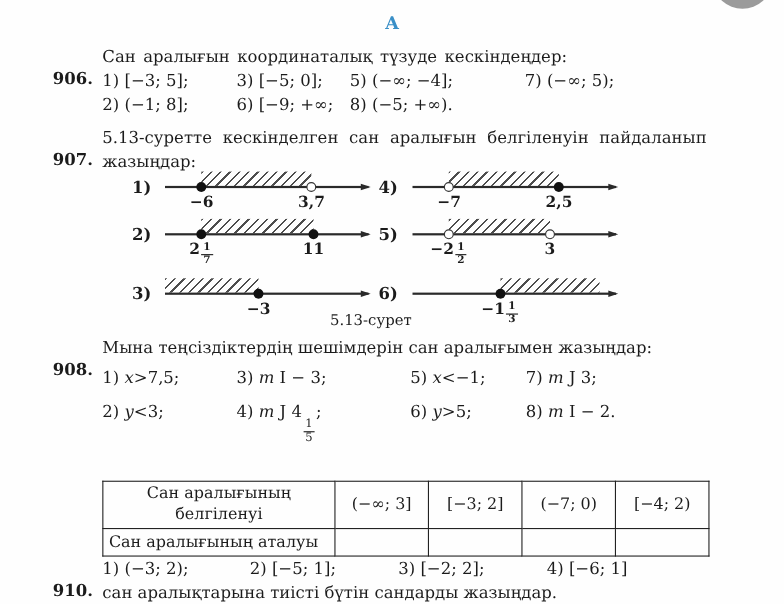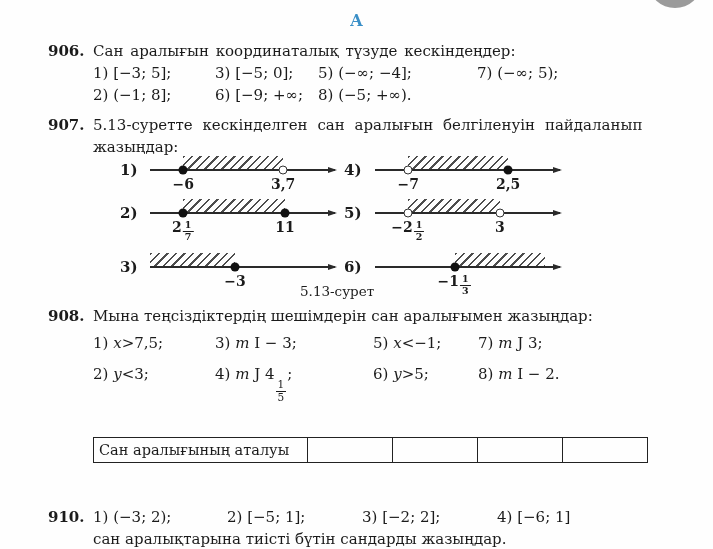--- a/index.html
+++ b/index.html
@@ -3,21 +3,21 @@
 <meta charset="utf-8">
 <style>
   html,body{margin:0;padding:0;background:#ffffff;}
   .page{position:relative;width:713px;height:549px;background:#fefefe;overflow:hidden;
         font-family:"DejaVu Serif", serif;color:#1b1b1b;font-size:15px;line-height:22px;}
   .corner-circle{position:absolute;top:-40px;right:12px;width:52px;height:48px;border-radius:50%;
         background:#9b9b9b;}
   .header-a{position:absolute;top:10px;left:0;width:100%;text-align:center;
         color:#3a8fc7;font-weight:bold;font-size:16px;}
   .problem{position:absolute;left:48px;right:40px;display:flex;}
-  .pnum{font-weight:bold;width:45px;flex-shrink:0;}
+  .pnum{font-weight:bold;width:45px;flex-shrink:0;margin-top:20px;}
   .pbody{flex:1;}
   .ws2{word-spacing:2px;}
   .ws5{word-spacing:5px;}
   .grid906{display:grid;grid-template-columns:122px 103px 159px auto;margin-top:0;}
   .grid908{display:grid;grid-template-columns:122px 158px 105px auto;row-gap:9px;margin-top:5px;}
   .row910{display:flex;gap:40px;}
   .row910 span:nth-child(1){width:94px;}
   .row910 span:nth-child(2){width:95px;}
   .row910 span:nth-child(3){width:95px;}
   i{font-style:italic;}
@@ -165,20 +165,27 @@
             </span>;</span>
         <span>6) <i>y</i>&gt;5;</span>
         <span>8) <i>m</i> I − 2.</span>
       </div>
     </div>
   </div>
 
   <table class="itable" style="position:absolute;top:432px;left:48px;">
     <tbody>
       <tr>
+        <td class="tlabel"><span>Сан аралығының</span><br><span>белгіленуі</span></td>
+      <td class="ivl">(−∞; 3]</td>
+          <td class="ivl">[−3; 2]</td>
+          <td class="ivl">(−7; 0)</td>
+          <td class="ivl">[−4; 2)</td>
+        </tr>
+      <tr>
         <td class="tlabel t2">Сан аралығының аталуы</td>
       <td class="ivl"></td>
           <td class="ivl"></td>
           <td class="ivl"></td>
           <td class="ivl"></td>
         </tr>
     </tbody>
   </table>
 
   <div class="problem" style="top:506px;">

